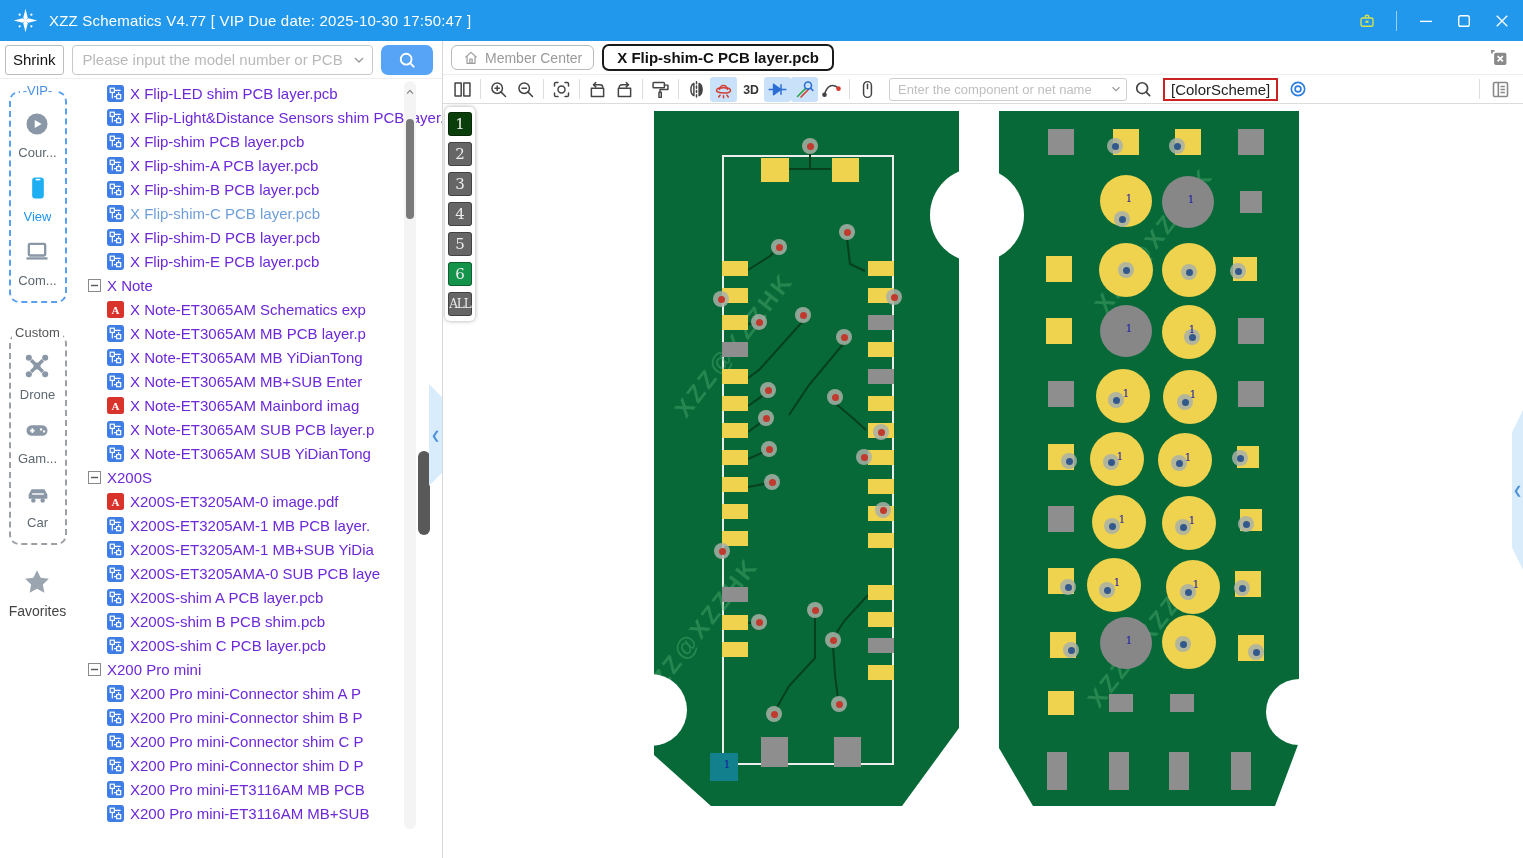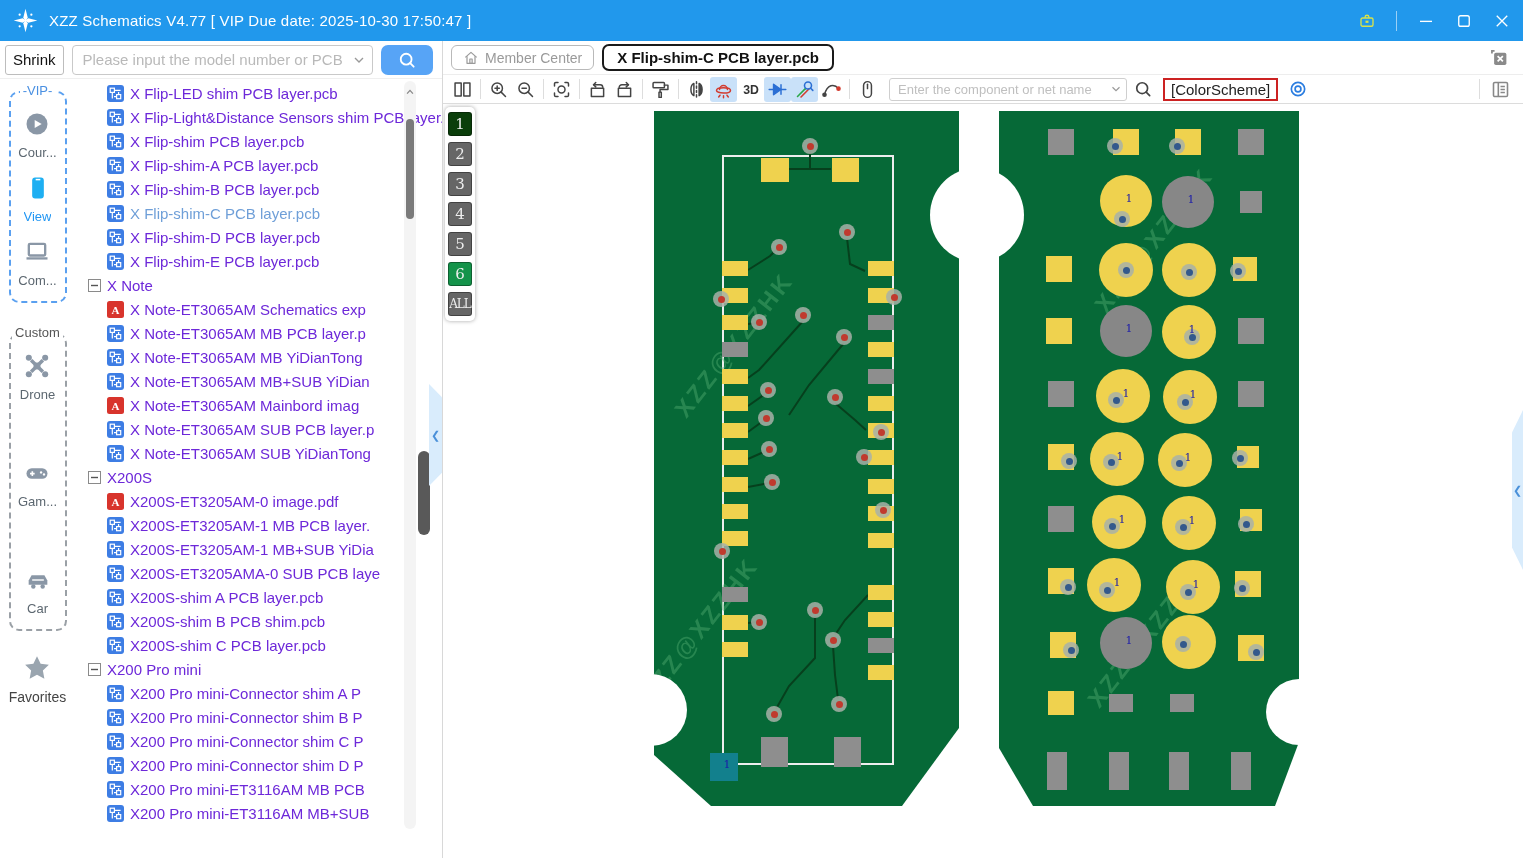--- a/index.html
+++ b/index.html
@@ -30,21 +30,21 @@
   .model-input-wrap input::placeholder { color:#B9B9B9; }
   .input-chevron { position:absolute; right:6px; top:7px; width:16px; height:16px; }
   .model-search-btn { width:52px; height:30px; background:#57A4F6; border:none; border-radius:7px; display:flex; align-items:center; justify-content:center; cursor:pointer; }
 
   .left-body { flex:1; display:flex; position:relative; overflow:hidden; }
 
   
   .rail { width:75px; flex:none; display:flex; flex-direction:column; align-items:center; padding-top:4px; }
   .rail-group { width:58px; border-radius:10px; display:flex; flex-direction:column; align-items:center; position:relative; padding:10px 0 6px; margin-top:8px; }
   .rail-group.vip { border:2px dashed #5AA0F0; }
-  .rail-group.custom { border:2px dashed #9AA0A6; margin-top:30px;gap:43px; }
+  .rail-group.custom { border:2px dashed #9AA0A6; margin-top:30px; }
   .rail-group-label { position:absolute; top:-10px; background:#fff; padding:0 3px; font-size:13px; }
   .rail-group.vip .rail-group-label { color:#4A90E2; }
   .rail-group.custom .rail-group-label { color:#555; }
   .rail-item { display:flex; flex-direction:column; align-items:center; margin:7px 0; cursor:pointer; }
   .rail-item .lbl { font-size:13px; color:#5C6770; margin-top:3px; max-width:52px; overflow:hidden; white-space:nowrap; }
   .rail-item.active .lbl { color:#2196F3; }
   .rail-fav { margin-top:22px; display:flex; flex-direction:column; align-items:center; cursor:pointer; }
   .rail-fav .lbl { font-size:14px; color:#444; margin-top:2px; }
 
   
@@ -388,21 +388,21 @@
               <span class="ticon">
                 <svg width="17" height="17" viewBox="0 0 17 17">
                   <rect width="17" height="17" rx="3" fill="#3D7DE4"></rect>
                   <g stroke="#fff" stroke-width="1.2" fill="none">
                     <rect x="3.2" y="3.2" width="4.2" height="4.2"></rect>
                     <rect x="9.6" y="9.6" width="4.1" height="4.1"></rect>
                     <path d="M7.4 5.3h6.2M5.3 7.4v6.2M11.6 9.6V7M9.6 11.6H7"></path>
                   </g>
                 </svg>
               </span>
-              <span>X Note-ET3065AM MB+SUB YiDian</span>
+              <span>X Note-ET3065AM MB+SUB Enter</span>
             </div>
             <div class="tree-row file">
               <span class="ticon">
                 <svg width="17" height="17" viewBox="0 0 17 17">
                   <rect width="17" height="17" rx="2.5" fill="#D8342C"></rect>
                   <text x="8.5" y="12.6" text-anchor="middle" font-size="11" font-weight="bold" fill="#fff" font-family="Liberation Serif,serif">A</text>
                 </svg>
               </span>
               <span>X Note-ET3065AM Mainbord imag</span>
             </div>

